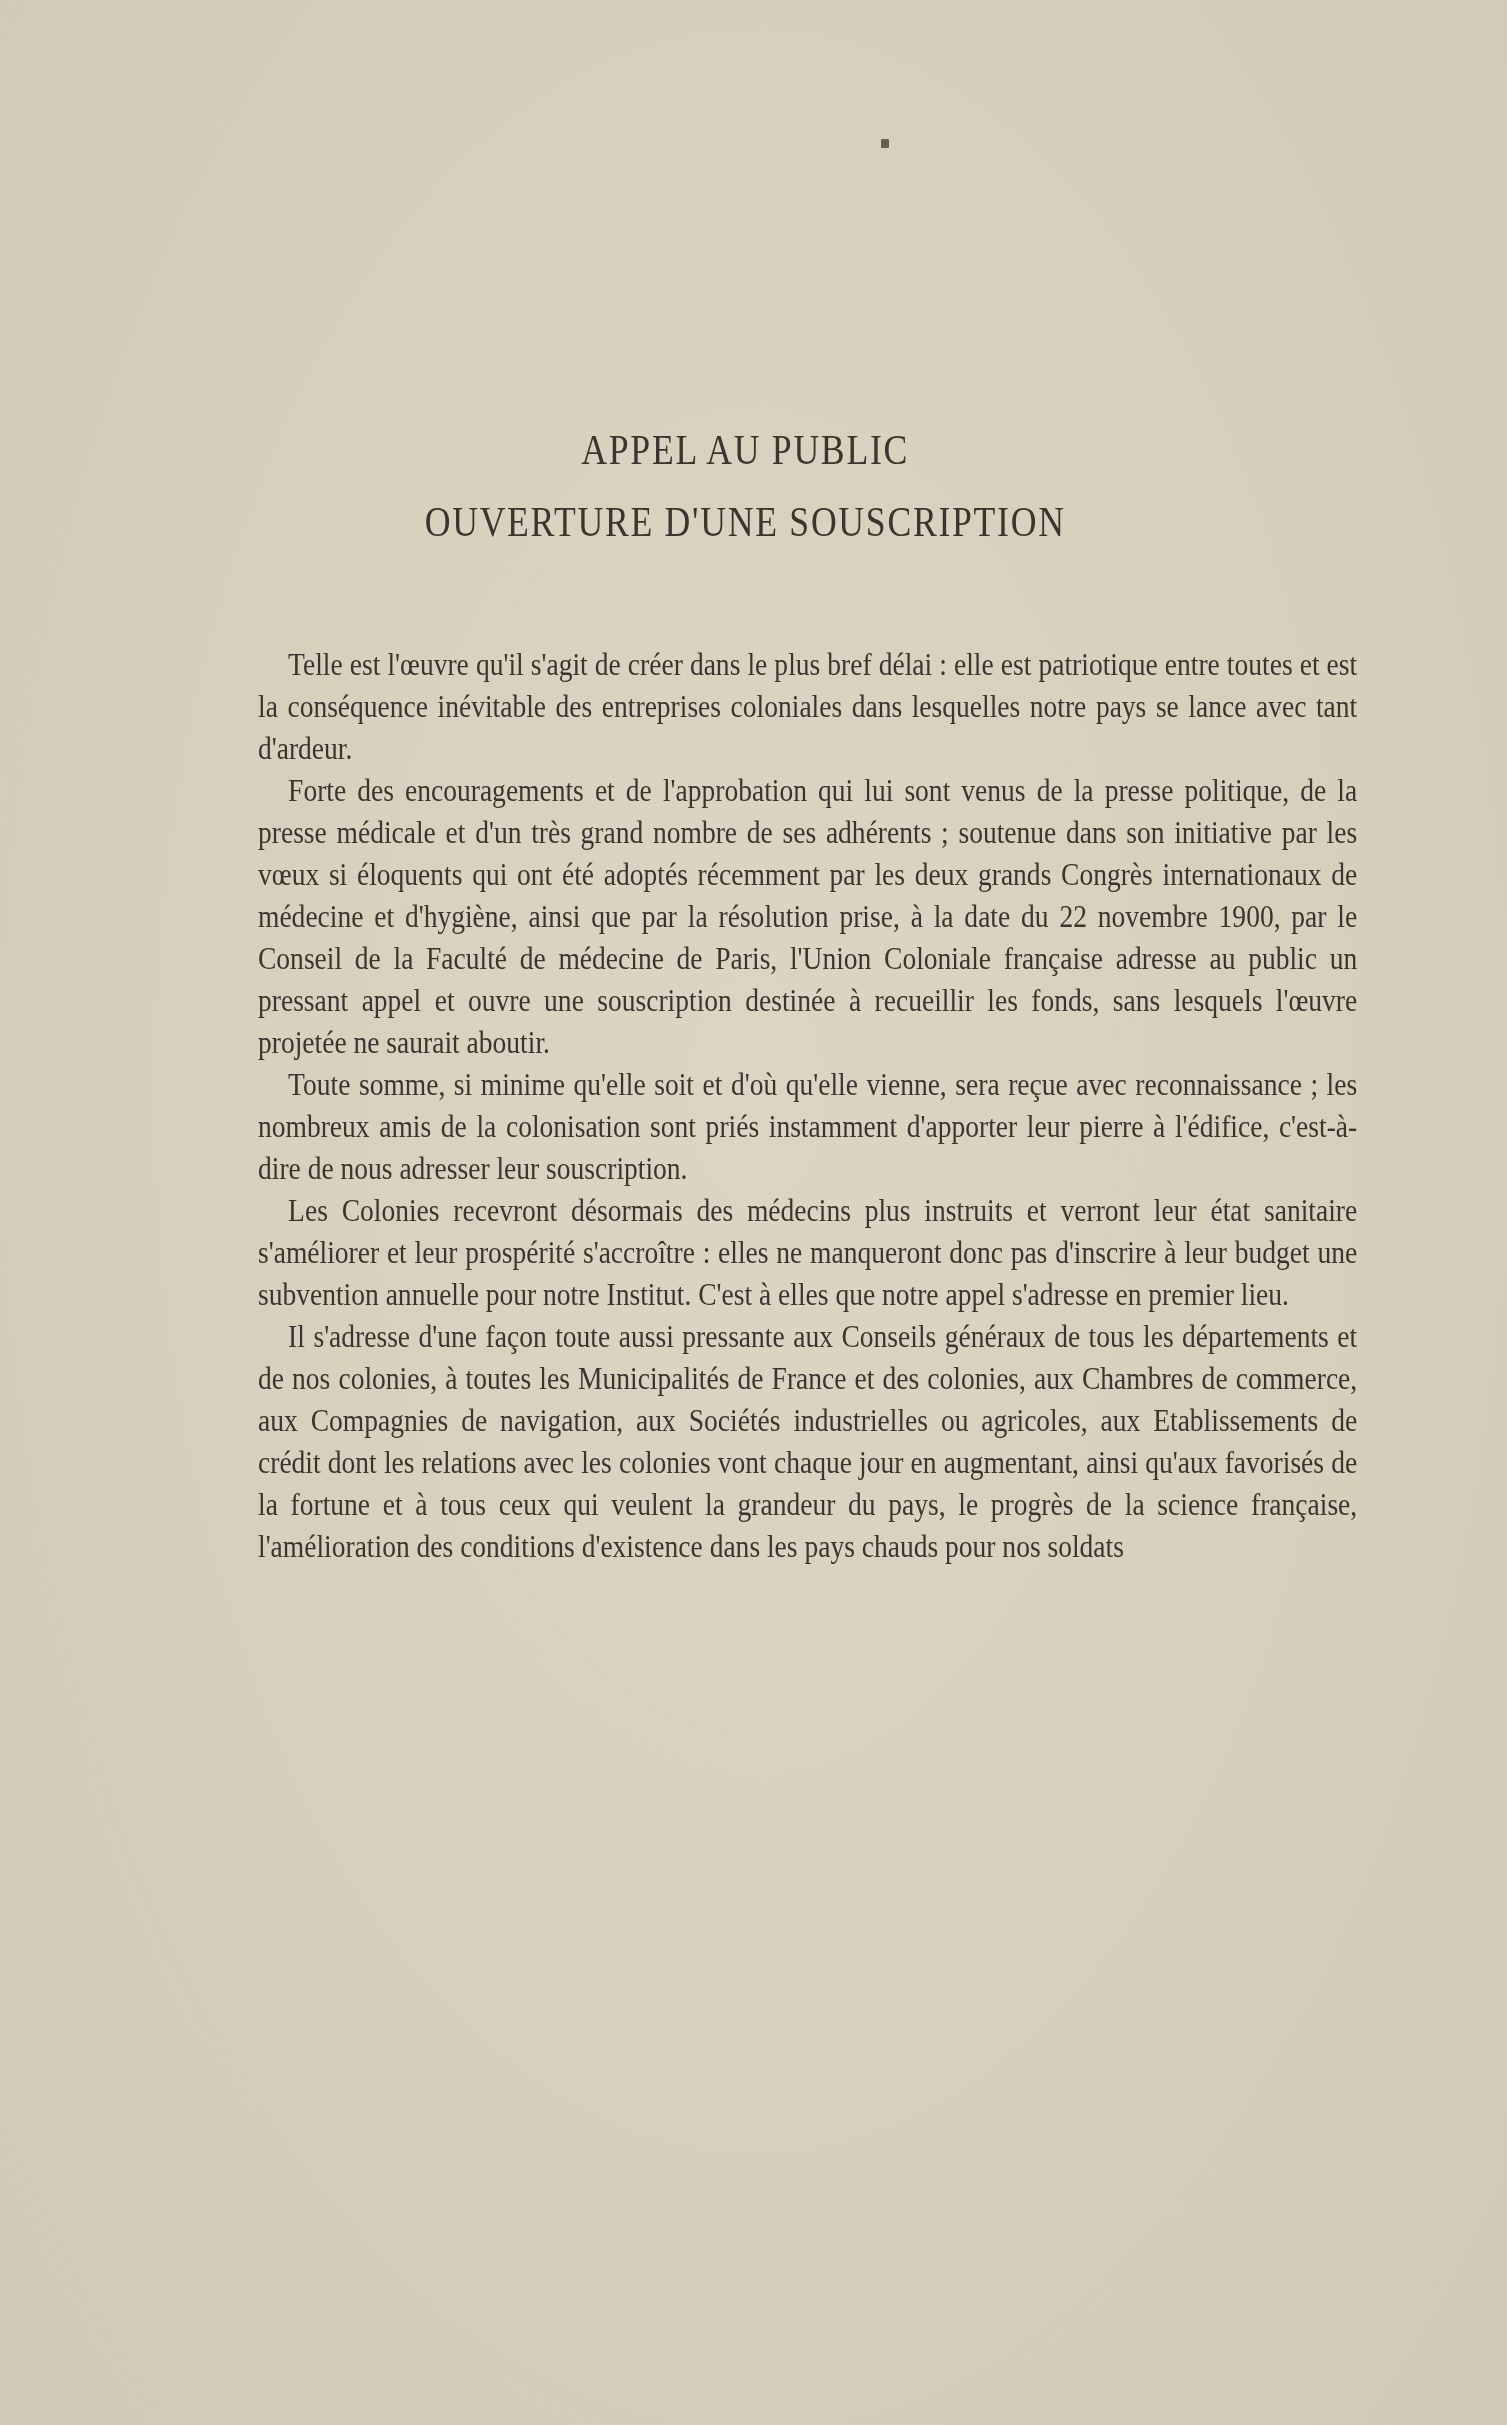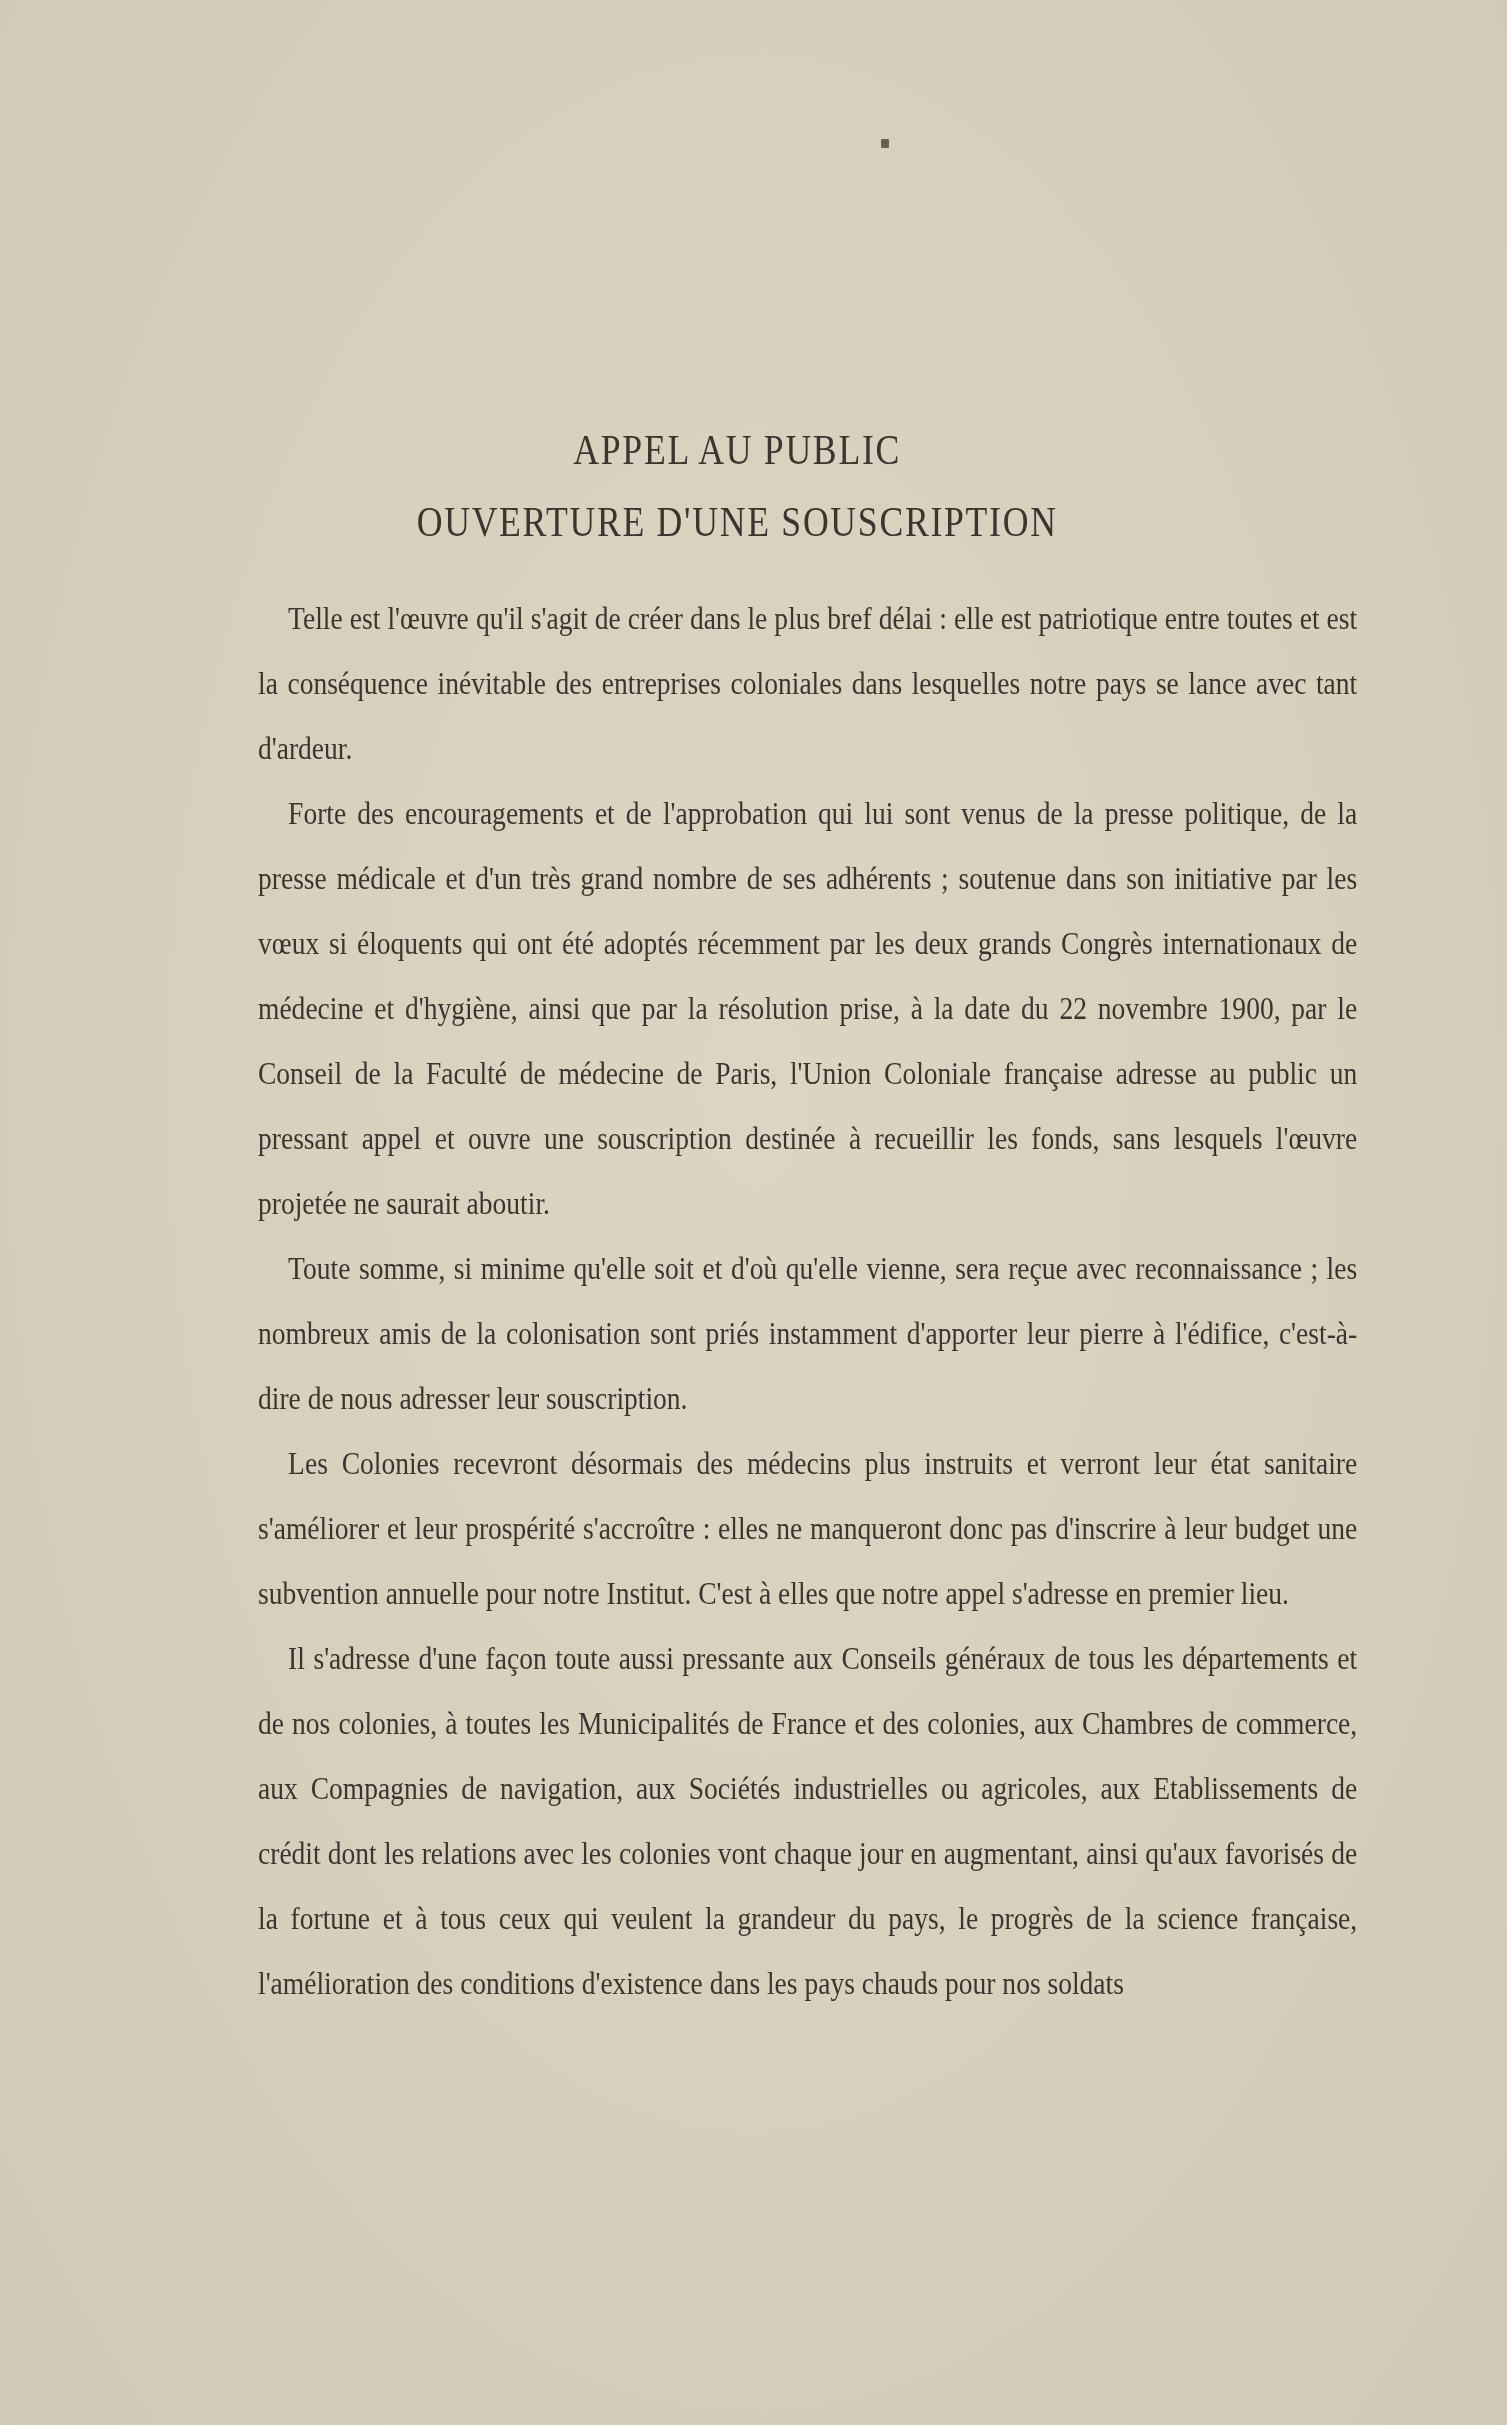--- a/index.html
+++ b/index.html
@@ -51,41 +51,41 @@
     left: 415px;
     top: 5.4px;
     font-size: 23px;
     letter-spacing: 2.7px;
     transform: scaleX(0.82);
     transform-origin: left top;
   }
   .titles {
     position: absolute;
     top: 429px;
-    left: 8px;
+    left: 16px;
     width: 1443px;
     text-align: center;
   }
   .title-line {
     font-size: 42px;
     letter-spacing: 2px;
     line-height: 1;
     display: block;
     transform: scaleX(0.85);
     transform-origin: center top;
   }
   .title-line.t1 { margin-bottom: 29.5px; margin-left: 14.7px; }
   .title-line.t2 { margin-left: 14.7px; }
   .body-text {
     position: absolute;
-    top: 586px;
+    top: 643px;
     left: 258px;
     width: 1099px;
     font-size: 32px;
-    line-height: 65px;
+    line-height: 42px;
     text-align: justify;
   }
   .body-text p {
     margin: 0;
     text-indent: 35px;
     transform: scaleX(0.86);
     transform-origin: left top;
     width: 116.3%;
     text-align: justify;
     text-align-last: left;

